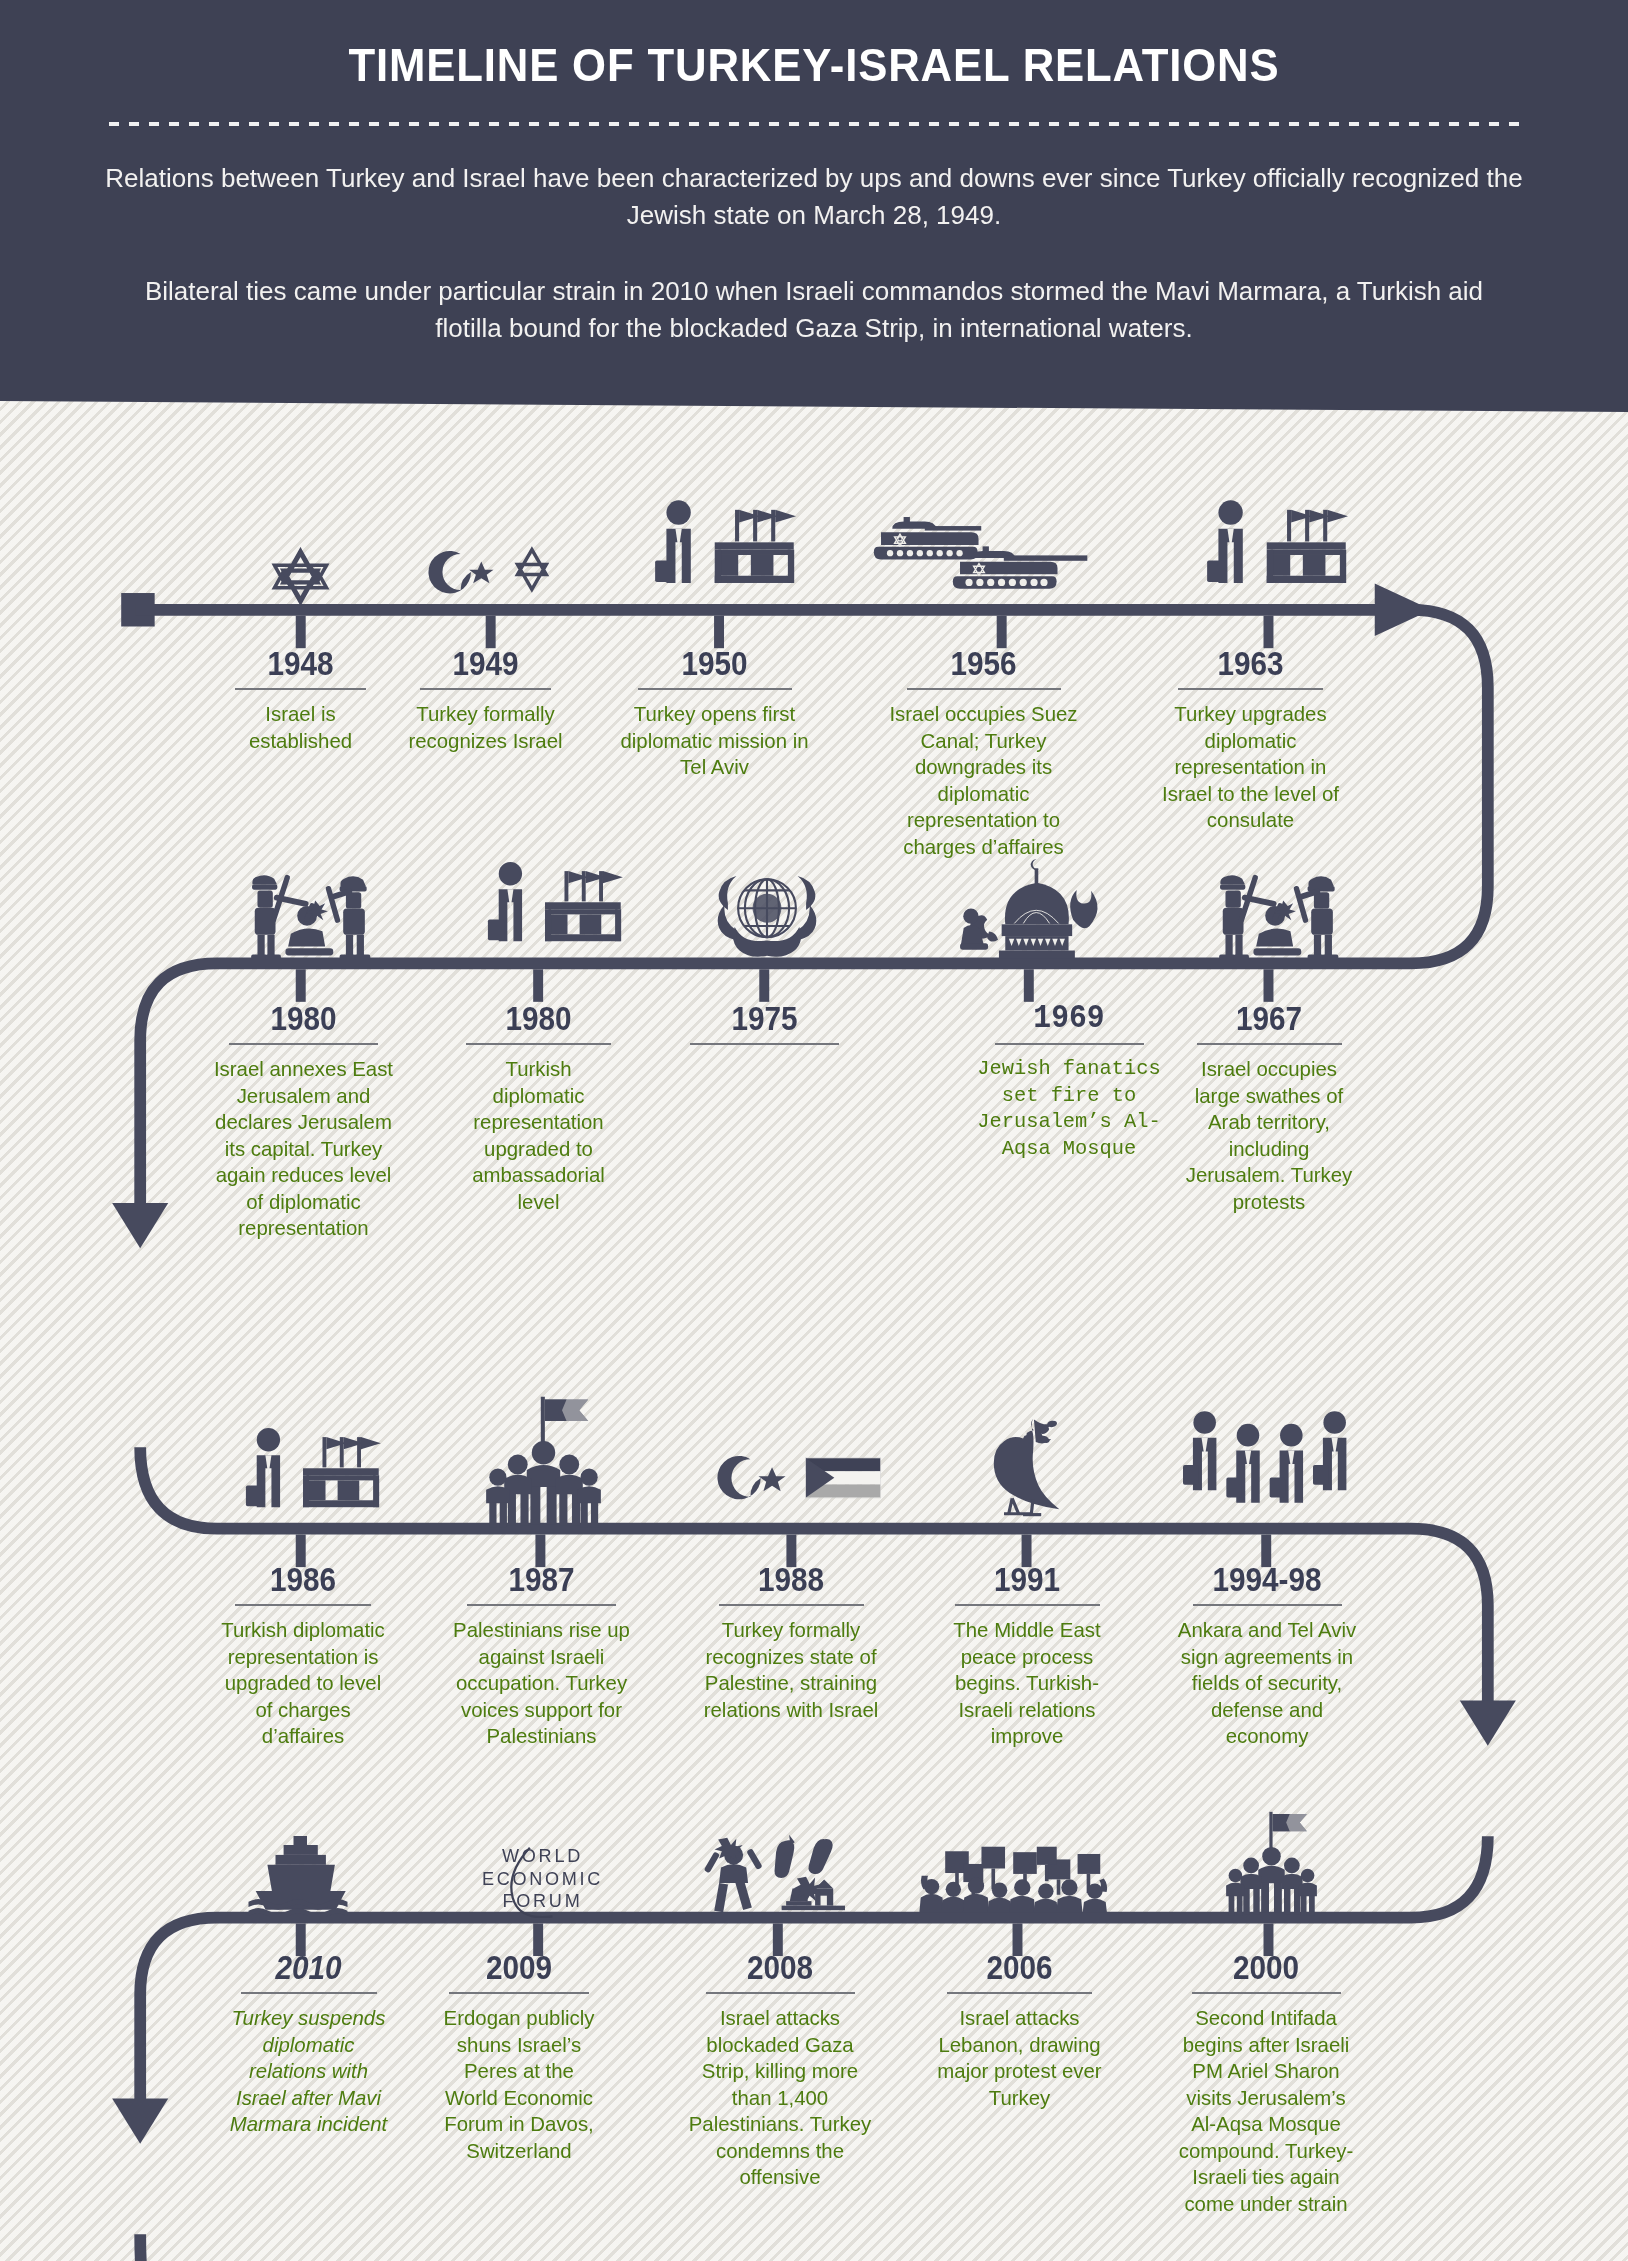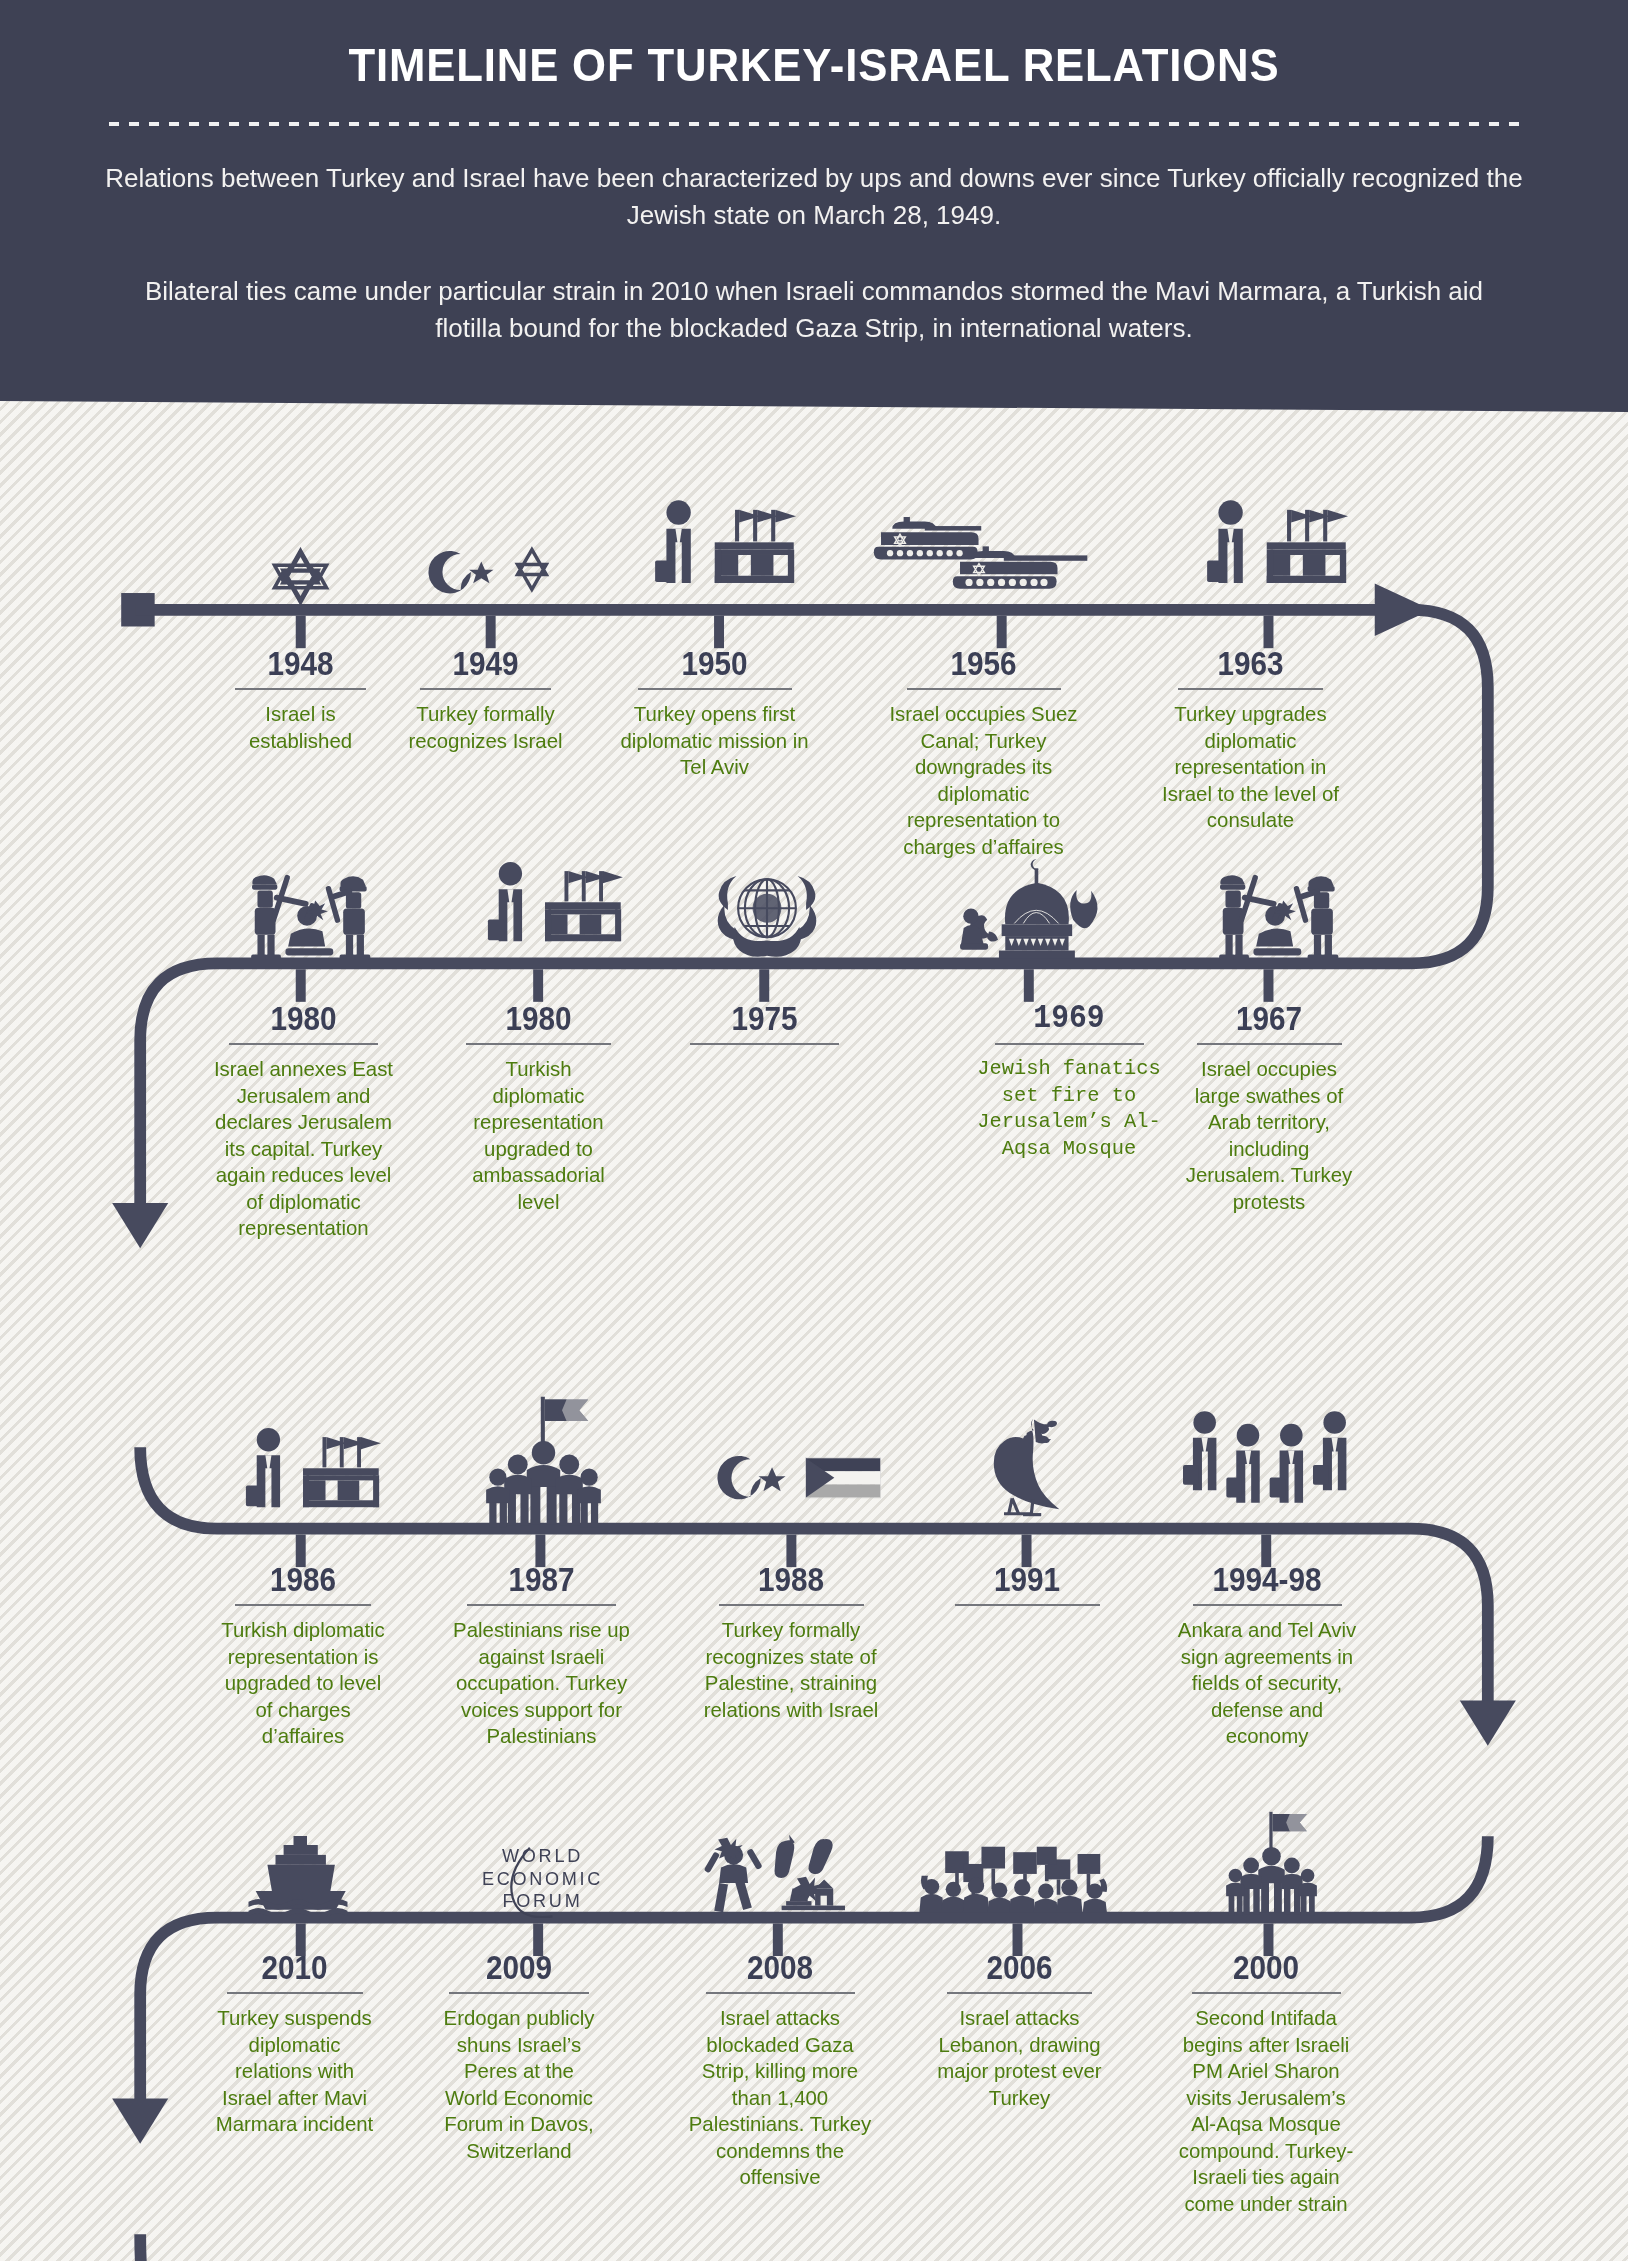--- a/index.html
+++ b/index.html
@@ -762,28 +762,29 @@
   <div class="desc" style="width:204px;margin-left:auto;margin-right:auto;">Palestinians rise up against Israeli occupation. Turkey voices support for Palestinians</div>
 </div>
 <div class="entry" style="left:687px;top:1563px;width:208px;">
   <div class="year">1988</div>
   <div class="rule" style="width:145px;"></div>
   <div class="desc" style="width:181px;margin-left:auto;margin-right:auto;">Turkey formally recognizes state of Palestine, straining relations with Israel</div>
 </div>
 <div class="entry" style="left:925px;top:1563px;width:204px;">
   <div class="year">1991</div>
   <div class="rule" style="width:145px;"></div>
+  <div class="desc" style="width:181px;margin-left:auto;margin-right:auto;">The Middle East peace process begins. Turkish-Israeli relations improve</div>
 </div>
 <div class="entry" style="left:1165px;top:1563px;width:204px;">
   <div class="year">1994-98</div>
   <div class="rule" style="width:149px;"></div>
   <div class="desc" style="width:179px;margin-left:auto;margin-right:auto;">Ankara and Tel Aviv sign agreements in fields of security, defense and economy</div>
 </div>
 
-<div class="entry" style="left:202px;top:1951px;width:185px;">
+<div class="entry" style="left:216px;top:1951px;width:185px;font-style:italic;">
   <div class="year">2010</div>
   <div class="rule" style="width:136px;"></div>
   <div class="desc" style="width:167px;margin-left:auto;margin-right:auto;">Turkey suspends diplomatic relations with Israel after Mavi Marmara incident</div>
 </div>
 <div class="entry" style="left:424px;top:1951px;width:190px;">
   <div class="year">2009</div>
   <div class="rule" style="width:140px;"></div>
   <div class="desc" style="width:167px;margin-left:auto;margin-right:auto;">Erdogan publicly shuns Israel’s Peres at the World Economic Forum in Davos, Switzerland</div>
 </div>
 <div class="entry" style="left:676px;top:1951px;width:208px;">

